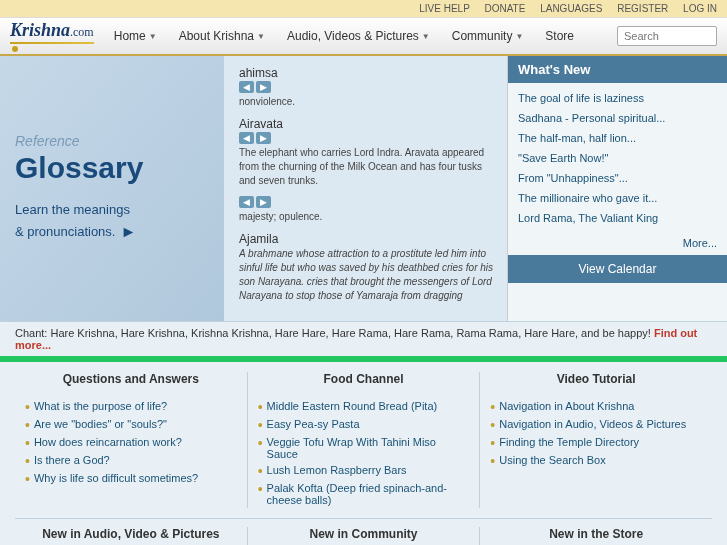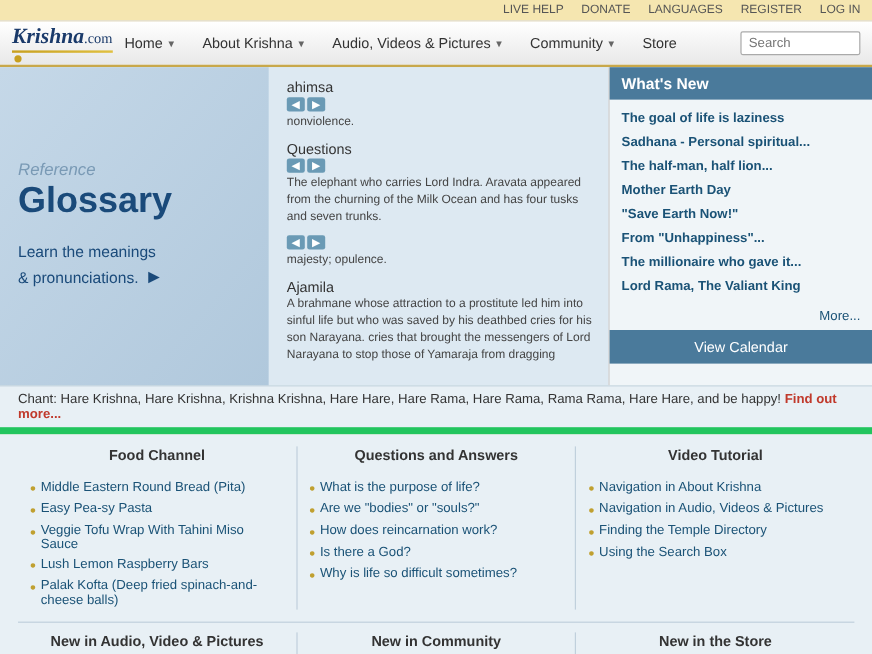--- a/index.html
+++ b/index.html
@@ -153,21 +153,20 @@
     }
     .whats-new-header {
       background: #4a7a9b;
       color: white;
       font-size: 13px;
       font-weight: bold;
       padding: 6px 10px;
     }
     .whats-new-items {
       padding: 5px 0;
-      font-weight: bold;
     }
     .whats-new-item {
       padding: 3px 10px;
     }
     .whats-new-item a {
       color: #1a5276;
       text-decoration: none;
       font-size: 11px;
     }
     .more-link {
@@ -270,20 +269,21 @@
       font-weight: bold;
       color: #333;
       text-align: center;
       margin-bottom: 6px;
     }
 
     
     .logo-wrap {
       display: flex;
       align-items: flex-start;
+      margin-right: 10px;
     }
     .logo-krishna {
       font-family: Georgia, serif;
       font-size: 18px;
       font-weight: bold;
       color: #1a3a6a;
     }
     .logo-dot-com {
       font-size: 12px;
       color: #1a3a6a;
@@ -369,47 +369,46 @@
   <div class="glossary-center">
     <div class="glossary-entry">
       <div class="entry-term">ahimsa</div>
       <div class="entry-arrows">
         <span class="entry-arrow">◀</span>
         <span class="entry-arrow">▶</span>
       </div>
       <div class="entry-def">nonviolence.</div>
     </div>
     <div class="glossary-entry">
-      <div class="entry-term">Questions</div>
+      <div class="entry-term">Airavata</div>
       <div class="entry-arrows">
         <span class="entry-arrow">◀</span>
         <span class="entry-arrow">▶</span>
       </div>
       <div class="entry-def">The elephant who carries Lord Indra. Aravata appeared from the churning of the Milk Ocean and has four tusks and seven trunks.</div>
     </div>
     <div class="glossary-entry">
       <div class="entry-arrows">
         <span class="entry-arrow">◀</span>
         <span class="entry-arrow">▶</span>
       </div>
       <div class="entry-def">majesty; opulence.</div>
     </div>
     <div class="glossary-entry">
       <div class="entry-term">Ajamila</div>
-      <div class="entry-def" style="max-height:60px;overflow:hidden;">A brahmane whose attraction to a prostitute led him into sinful life but who was saved by his deathbed cries for his son Narayana. cries that brought the messengers of Lord Narayana to stop those of Yamaraja from dragging</div>
+      <div class="entry-def" style="max-height:60px;overflow:hidden;font-style:italic;">A brahmane whose attraction to a prostitute led him into sinful life but who was saved by his deathbed cries for his son Narayana. cries that brought the messengers of Lord Narayana to stop those of Yamaraja from dragging</div>
     </div>
   </div>
 
   <div class="whats-new">
     <div class="whats-new-header">What's New</div>
     <div class="whats-new-items">
       <div class="whats-new-item"><a href="#">The goal of life is laziness</a></div>
       <div class="whats-new-item"><a href="#">Sadhana - Personal spiritual...</a></div>
       <div class="whats-new-item"><a href="#">The half-man, half lion...</a></div>
-      <div class="whats-new-item"><a href="#">Mother Earth Day</a></div>
       <div class="whats-new-item"><a href="#">"Save Earth Now!"</a></div>
       <div class="whats-new-item"><a href="#">From "Unhappiness"...</a></div>
       <div class="whats-new-item"><a href="#">The millionaire who gave it...</a></div>
       <div class="whats-new-item"><a href="#">Lord Rama, The Valiant King</a></div>
     </div>
     <div class="more-link">
       <a href="#">More...</a>
     </div>
     <div class="view-calendar">View Calendar</div>
   </div>
@@ -417,57 +416,57 @@
 
 <div class="chant-bar">
   <span>Chant: Hare Krishna, Hare Krishna, Krishna Krishna, Hare Hare, Hare Rama, Hare Rama, Rama Rama, Hare Hare, and be happy!</span>
   <a href="#">Find out more...</a>
 </div>
 
 <div class="bottom-sections">
   <div class="three-col">
 
     <div class="col-section">
+      <div class="col-header">Questions and Answers</div>
+      <ul class="col-list">
+        <li>
+            <a href="#">What is the purpose of life?</a>
+          </li>
+        <li>
+            <a href="#">Are we "bodies" or "souls?"</a>
+          </li>
+        <li>
+            <a href="#">How does reincarnation work?</a>
+          </li>
+        <li>
+            <a href="#">Is there a God?</a>
+          </li>
+        <li>
+            <a href="#">Why is life so difficult sometimes?</a>
+          </li>
+      </ul>
+    </div>
+
+    <div class="col-section">
       <div class="col-header">Food Channel</div>
       <ul class="col-list">
         <li>
             <a href="#">Middle Eastern Round Bread (Pita)</a>
           </li>
         <li>
             <a href="#">Easy Pea-sy Pasta</a>
           </li>
         <li>
             <a href="#">Veggie Tofu Wrap With Tahini Miso Sauce</a>
           </li>
         <li>
             <a href="#">Lush Lemon Raspberry Bars</a>
           </li>
         <li>
             <a href="#">Palak Kofta (Deep fried spinach-and-cheese balls)</a>
-          </li>
-      </ul>
-    </div>
-
-    <div class="col-section">
-      <div class="col-header">Questions and Answers</div>
-      <ul class="col-list">
-        <li>
-            <a href="#">What is the purpose of life?</a>
-          </li>
-        <li>
-            <a href="#">Are we "bodies" or "souls?"</a>
-          </li>
-        <li>
-            <a href="#">How does reincarnation work?</a>
-          </li>
-        <li>
-            <a href="#">Is there a God?</a>
-          </li>
-        <li>
-            <a href="#">Why is life so difficult sometimes?</a>
           </li>
       </ul>
     </div>
 
     <div class="col-section">
       <div class="col-header">Video Tutorial</div>
       <ul class="col-list">
         <li>
             <a href="#">Navigation in About Krishna</a>
           </li>

